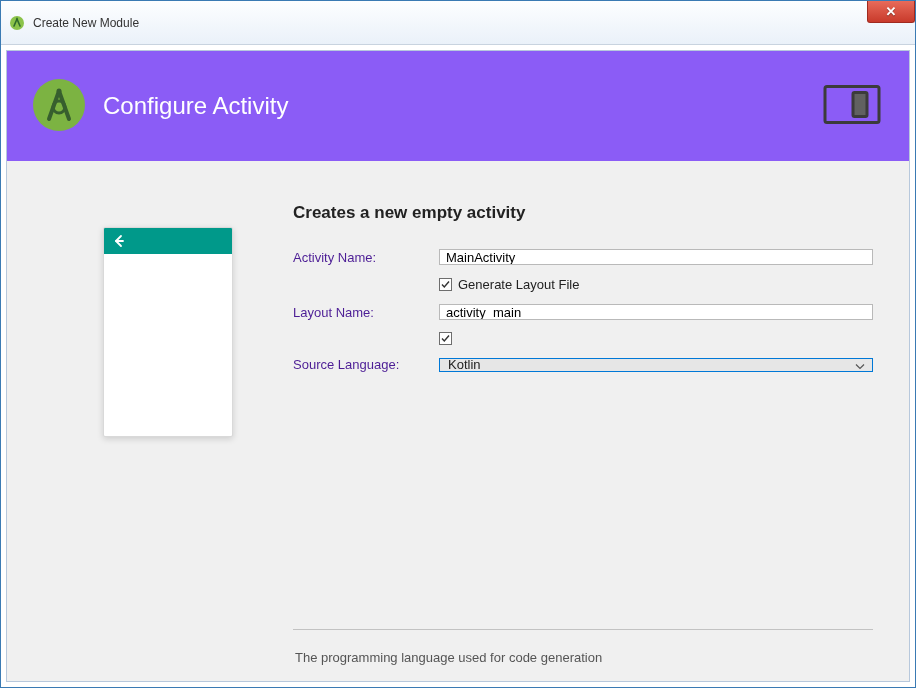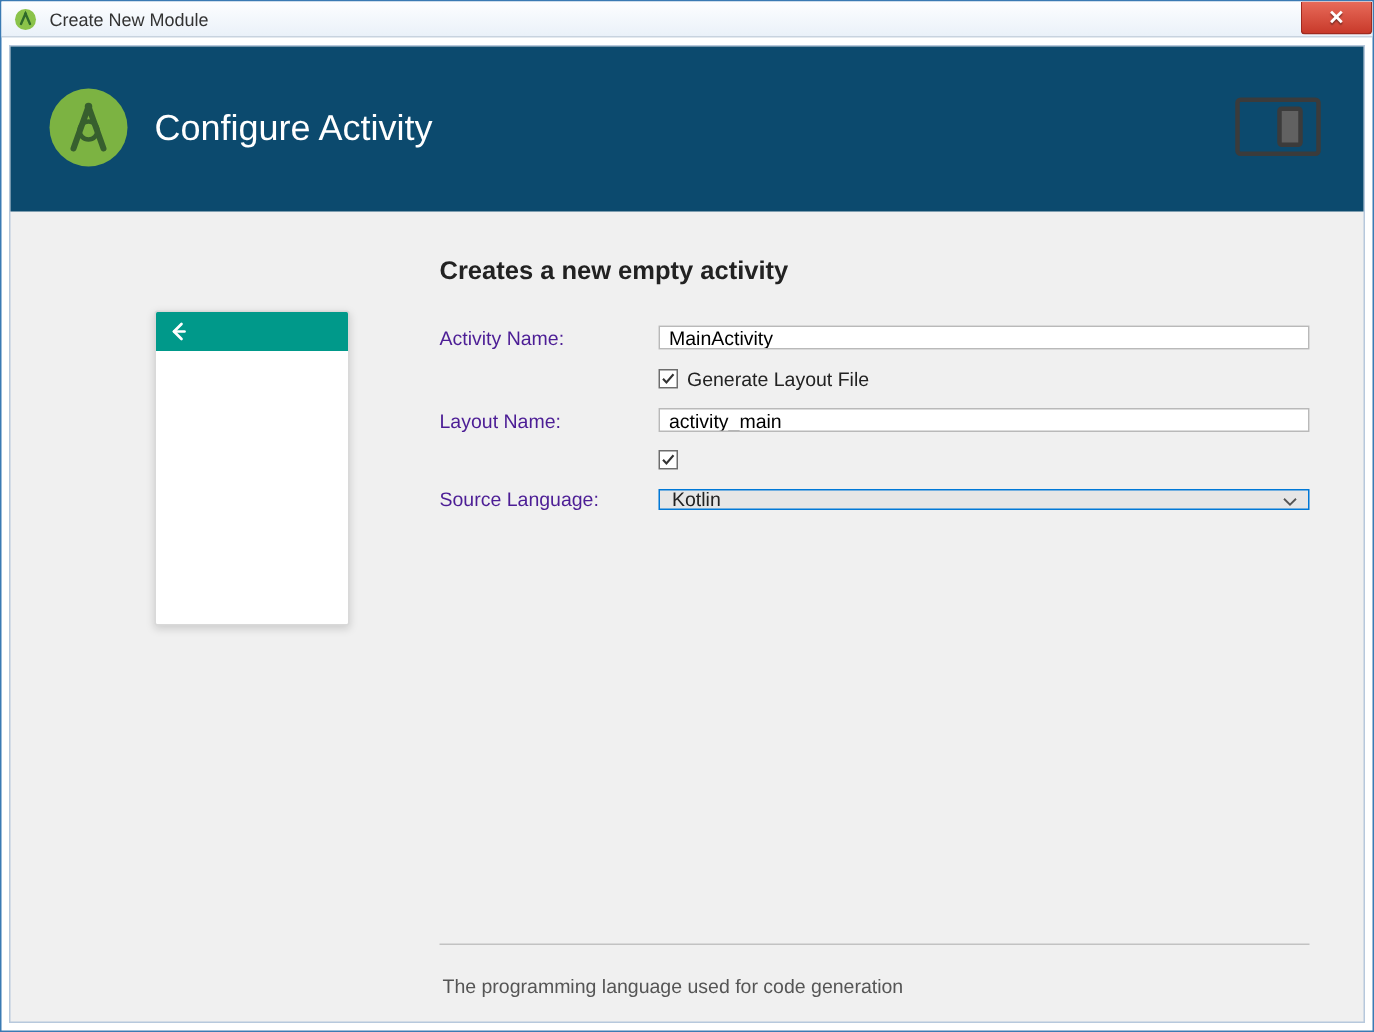--- a/index.html
+++ b/index.html
@@ -1,34 +1,34 @@
 <!DOCTYPE html>
 <html><head>
 <meta charset="utf-8">
 <style>
   * { box-sizing: border-box; margin: 0; padding: 0; }
   html, body { width: 916px; height: 688px; font-family: "Segoe UI", Arial, sans-serif; font-size: 13px; color: #222; }
   .window { width: 916px; height: 688px; border: 1px solid #3a7ab3; background: #fff; display: flex; flex-direction: column; position: relative; }
-  .titlebar { height: 24px; background: linear-gradient(#fdfeff,#eaf1f9); display: flex; align-items: center; border-bottom: 1px solid #c8d3df; position: relative; }
+  .titlebar { height: 44px; background: linear-gradient(#fdfeff,#eaf1f9); display: flex; align-items: center; border-bottom: 1px solid #c8d3df; position: relative; }
   .titlebar .app-icon { width: 20px; height: 20px; margin: 0 6px 0 6px; display: flex; align-items: center; justify-content: center; }
   .title-text { font-size: 12px; color: #333; }
   .win-controls { position: absolute; right: 0; top: 0; display: flex; }
   .win-btn { width: 48px; height: 22px; display:flex; align-items:center; justify-content:center; }
   .win-close { background: linear-gradient(#e86b5a,#c83a2b); border: 1px solid #a02a1f; border-top:none; border-radius: 0 0 3px 3px; }
   .win-close span { color:#fff; font-weight:bold; font-size:13px; text-shadow:0 1px 1px rgba(0,0,0,.4); font-family: Arial; }
   .content-outer { flex:1; margin:5px; border:1px solid #b7c8dc; background:#f0f0f0; display:flex; flex-direction:column; }
-  .banner { height:110px; background:#0c4a6e; display:flex; align-items:center; padding:0 24px; position:relative; }
+  .banner { height:110px; background:#8b5cf6; display:flex; align-items:center; padding:0 24px; position:relative; }
   .banner-title { color:#fff; font-size:24px; font-weight:400; margin-left:16px; }
   .banner-right { position:absolute; right:28px; top:50%; transform:translateY(-50%); }
   .body-area { flex:1; display:flex; padding:26px 36px 16px 36px; }
   .left-col { width:250px; display:flex; flex-direction:column; align-items:center; padding-top:40px; }
   .phone-mock { width:130px; height:210px; background:#fff; border:1px solid #d9d9d9; border-radius:2px; box-shadow:0 2px 6px rgba(0,0,0,.15); overflow:hidden; }
   .phone-appbar { height:26px; background:#00998a; display:flex; align-items:center; padding-left:8px; }
   .right-col { flex:1; display:flex; flex-direction:column; }
-  .heading { font-size:17px; font-weight:700; margin-bottom:26px; margin-top:4px; }
+  .heading { font-size:17px; font-weight:700; margin-bottom:26px; margin-top:16px; }
   .form { display:grid; grid-template-columns: 140px 1fr; row-gap:12px; column-gap:6px; align-items:center; }
   .form label.fl { font-size:13px; color:#4c1d95; }
   .text-input { width:100%; height:16px; border:1px solid #b9b9b9; background:#fff; padding:0 6px; font-size:13px; font-family:inherit; outline:none; }
   .checkbox-row { display:flex; align-items:center; gap:6px; grid-column:2; }
   .check { width:13px; height:13px; border:1px solid #6d6d6d; background:#fff; display:inline-flex; align-items:center; justify-content:center; }
   .check svg { display:block; }
   .select-wrap { position:relative; }
   .select { width:100%; height:14px; border:1px solid #0078d7; background:#e6e6e6; padding:0 26px 0 8px; font-size:13px; display:flex; align-items:center; }
   .select-chevron { position:absolute; right:8px; top:50%; transform:translateY(-50%); color:#555; }
   .hint-block { margin-top:auto; border-top:1px solid #c2c2c2; padding:20px 2px 0 2px; color:#555; font-size:13px; }

